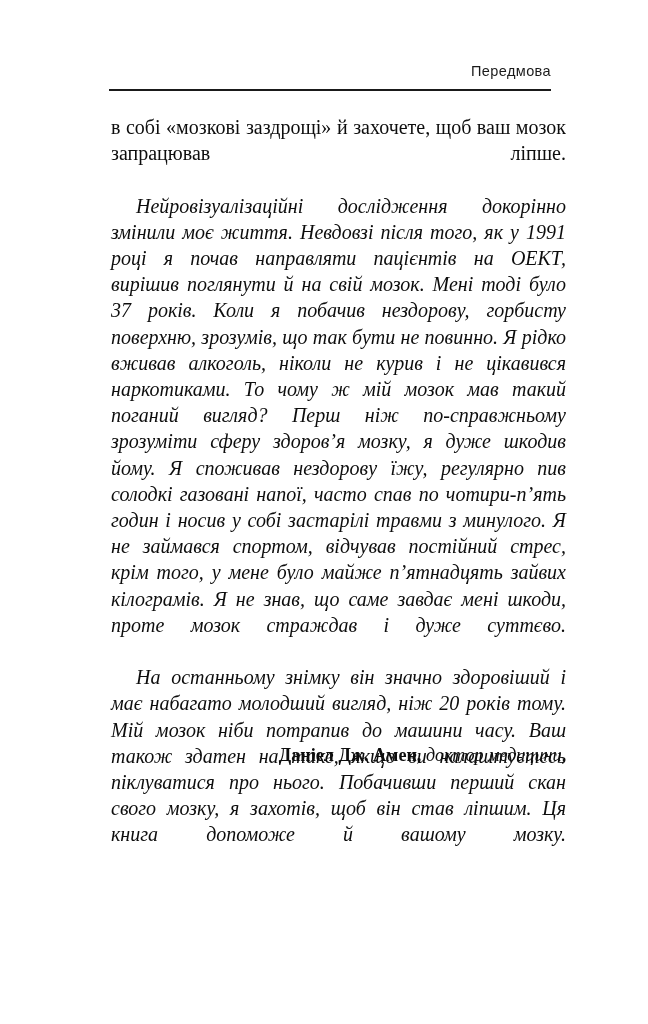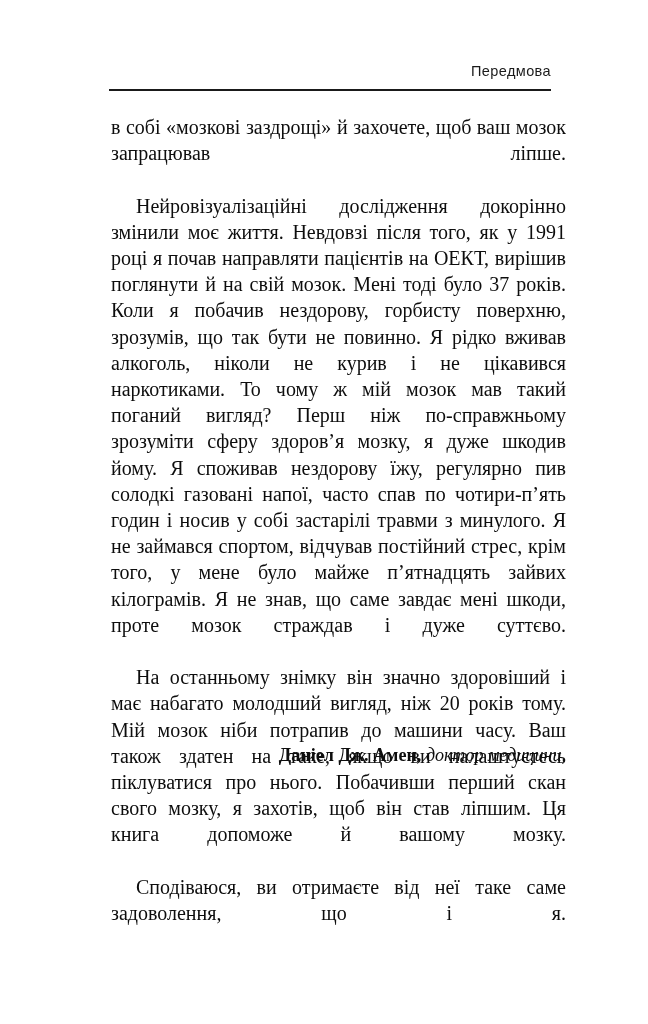--- a/index.html
+++ b/index.html
@@ -55,20 +55,21 @@
     color: #0d0d0d;
     text-align: justify;
     text-justify: inter-word;
     margin: 0;
     -webkit-hyphens: none;
     hyphens: none;
     word-spacing: 0.1px;
   }
   .para.indent {
     text-indent: 25px;
+    font-style: italic;
   }
   
   .para::after {
     content: "";
     display: inline-block;
     width: 100%;
   }
 
   
   .signature {
@@ -92,21 +93,20 @@
 <div class="page">
 
   <div class="running-head">Передмова</div>
 
   <div class="head-rule"></div>
 
   <div class="textblock">
     <p class="para" id="para-0">в собі «мозкові заздрощі» й захочете, щоб ваш мозок запрацював ліпше.</p>
     <p class="para indent" id="para-1">Нейровізуалізаційні дослідження докорінно змінили моє життя. Невдовзі після того, як у 1991 році я почав направляти пацієнтів на ОЕКТ, вирішив поглянути й на свій мозок. Мені тоді було 37 років. Коли я побачив нездорову, горбисту поверхню, зрозумів, що так бути не повинно. Я рідко вживав алкоголь, ніколи не курив і не цікавився наркотиками. То чому ж мій мозок мав такий поганий вигляд? Перш ніж по-справжньому зрозуміти сферу здоров’я мозку, я дуже шкодив йому. Я споживав нездорову їжу, регулярно пив солодкі газовані напої, часто спав по чотири-п’ять годин і носив у собі застарілі травми з минулого. Я не займався спортом, відчував постійний стрес, крім того, у мене було майже п’ятнадцять зайвих кілограмів. Я не знав, що саме завдає мені шкоди, проте мозок страждав і дуже суттєво.</p>
     <p class="para indent" id="para-2">На останньому знімку він значно здоровіший і має набагато молодший вигляд, ніж 20 років тому. Мій мозок ніби потрапив до машини часу. Ваш також здатен на таке, якщо ви налаштуєтесь піклуватися про нього. Побачивши перший скан свого мозку, я захотів, щоб він став ліпшим. Ця книга допоможе й вашому мозку.</p>
-    <p class="para indent" id="para-3">Сподіваюся, ви отримаєте від неї таке саме задоволення, що і я.</p>
   </div>
 
   <div class="signature">
     <span class="sig-line">
       <span class="sig-name">Даніел Дж. Амен,</span><span class="sig-italic"> доктор медицини,</span>
     </span>
   </div>
 
 </div>
 

